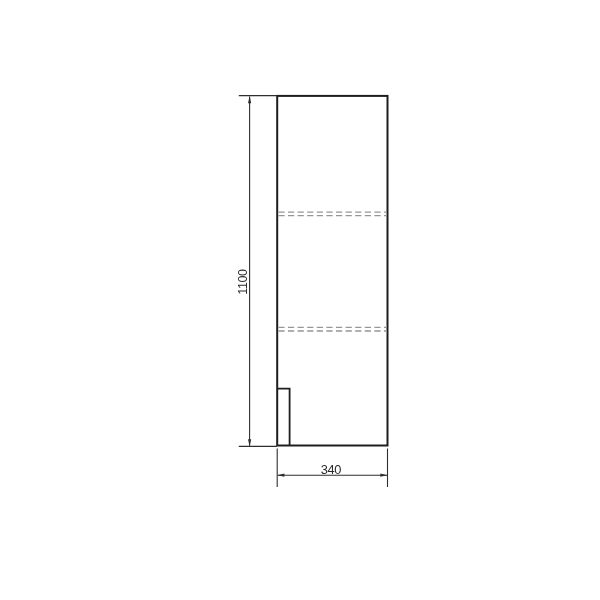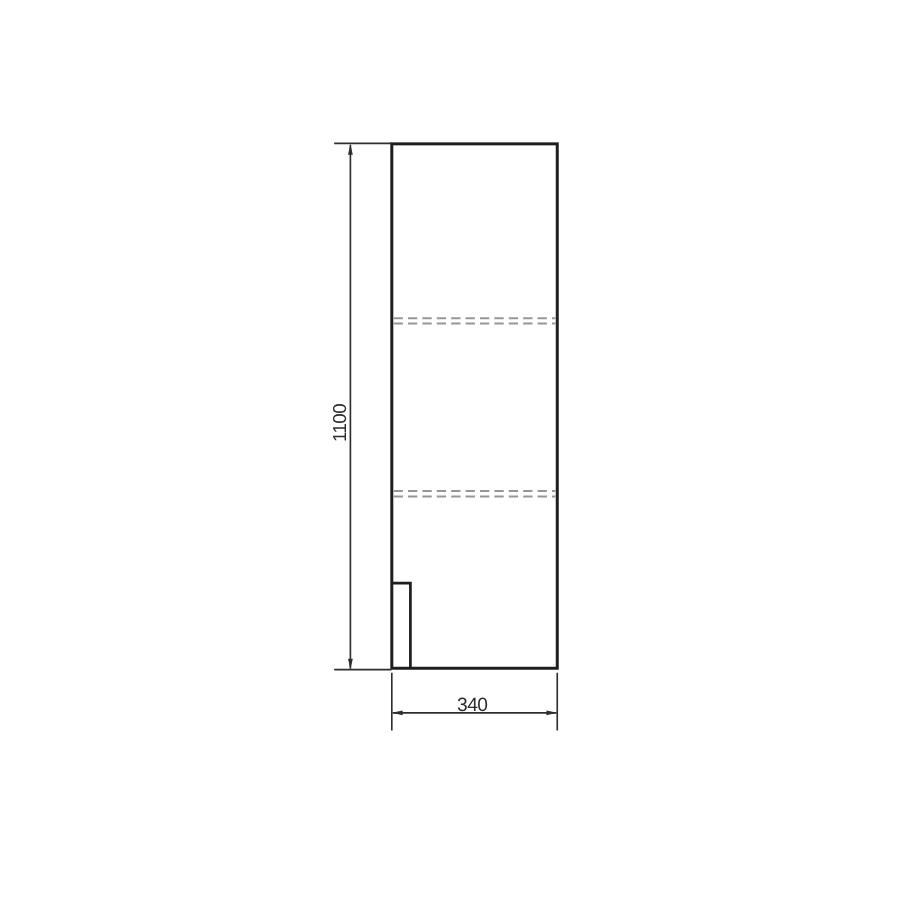--- a/index.html
+++ b/index.html
@@ -1,16 +1,16 @@
 <!DOCTYPE html>
 <html><head>
 <meta charset="utf-8">
 <style>
   html,body{margin:0;padding:0;background:#ffffff;}
-  #canvas{width:496px;height:600px;position:relative;background:#ffffff;overflow:hidden;}
+  #canvas{width:496px;height:600px;position:relative;background:#ffffff;overflow:hidden;margin-left:16px;}
   svg{display:block;}
   text{font-family:"Liberation Sans", sans-serif;}
 </style>
 </head>
 <body>
 <div id="canvas">
 <svg width="600" height="600" viewBox="0 0 600 600" xmlns="http://www.w3.org/2000/svg">
 
   <rect x="261.2" y="95.9" width="110.3" height="349.6" fill="none" stroke="#1e1e1e" stroke-width="2"></rect>
 

